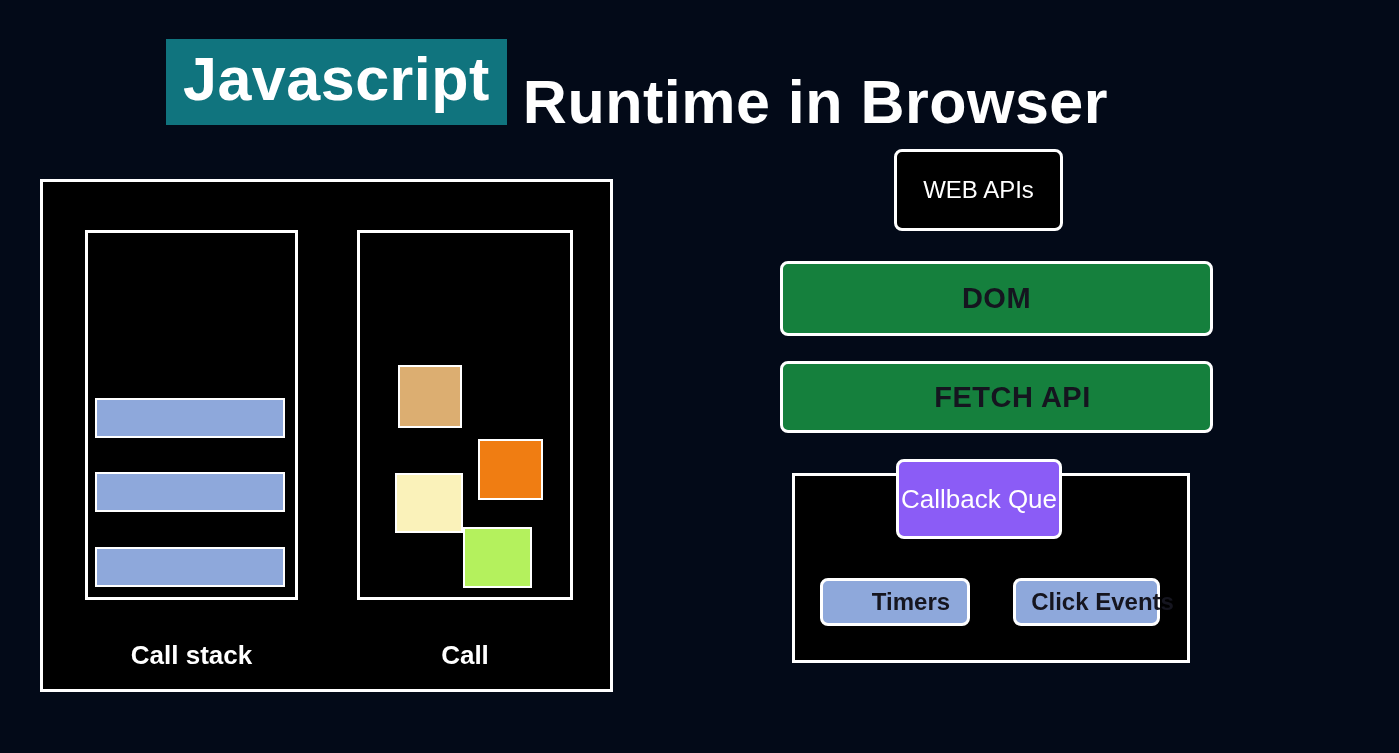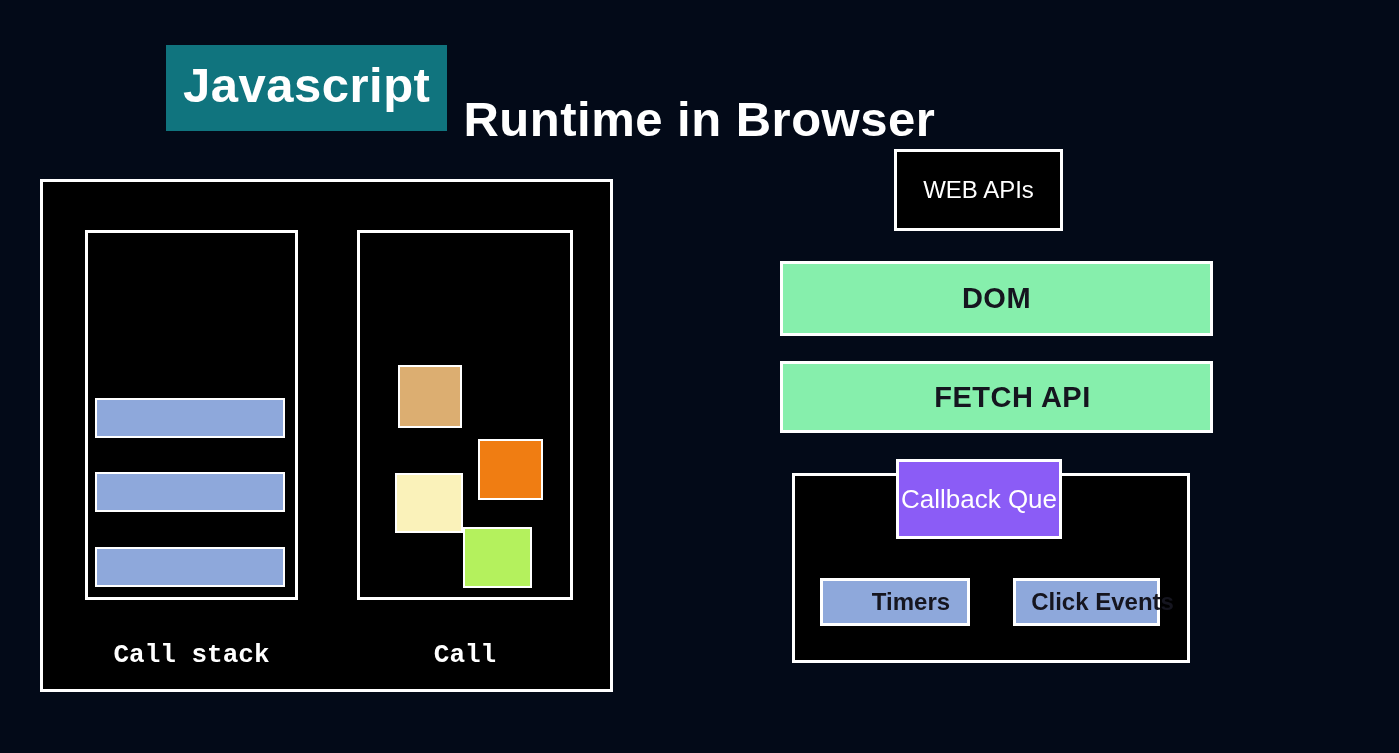--- a/index.html
+++ b/index.html
@@ -10,24 +10,25 @@
     position: relative;
     width: 1399px;
     height: 753px;
     background: #030a18;
     overflow: hidden;
   }
 
   
   .title {
     position: absolute;
-    left: 166px; top: 45px;
+    left: 166px; top: 39px;
     height: 86px;
     display: flex;
-    font-size: 49px;
+    align-items: center;
+    font-size: 61px;
     font-weight: 700;
     letter-spacing: 0.5px;
     color: #ffffff;
     white-space: nowrap;
   }
   .title-highlight {
     display: flex;
     align-items: center;
     height: 86px;
     padding: 0 17px 6px 17px;
@@ -75,46 +76,46 @@
   .obj-3 { left: 35px;  top: 240px; width: 68px; height: 60px; background: #faf2ba; }
   .obj-4 { left: 103px; top: 294px; width: 69px; height: 61px; background: #b4f15d; z-index: 2; }
 
   .zone-label {
     position: absolute;
     top: 458px;
     color: #ffffff;
     font-size: 26px;
     font-weight: 700;
     text-align: center;
-    font-family: Liberation Mono, monospace;
   }
   .callstack-label { left: 42px;  width: 213px; }
   .heap-label      { left: 314px; width: 216px; }
 
   
   .box-center {
     display: flex;
     align-items: center;
     justify-content: center;
+    border-radius: 8px;
   }
   .webapis-box {
     position: absolute;
     left: 894px; top: 149px;
     width: 169px; height: 82px;
     background: #000000;
     border: 3px solid #ffffff;
     color: #ffffff;
     font-size: 24px;
     font-weight: 400;
   }
   .api-bar {
     position: absolute;
     left: 780px;
     width: 433px;
-    background: #86efac;
+    background: #15803d;
     border: 3px solid #ffffff;
     color: #15151f;
     font-size: 29px;
     font-weight: 700;
     letter-spacing: 0.5px;
   }
   .dom-bar   { top: 261px; height: 75px; }
   .fetch-bar { top: 361px; height: 72px; padding-left: 32px; }
 
   .callback-container {

